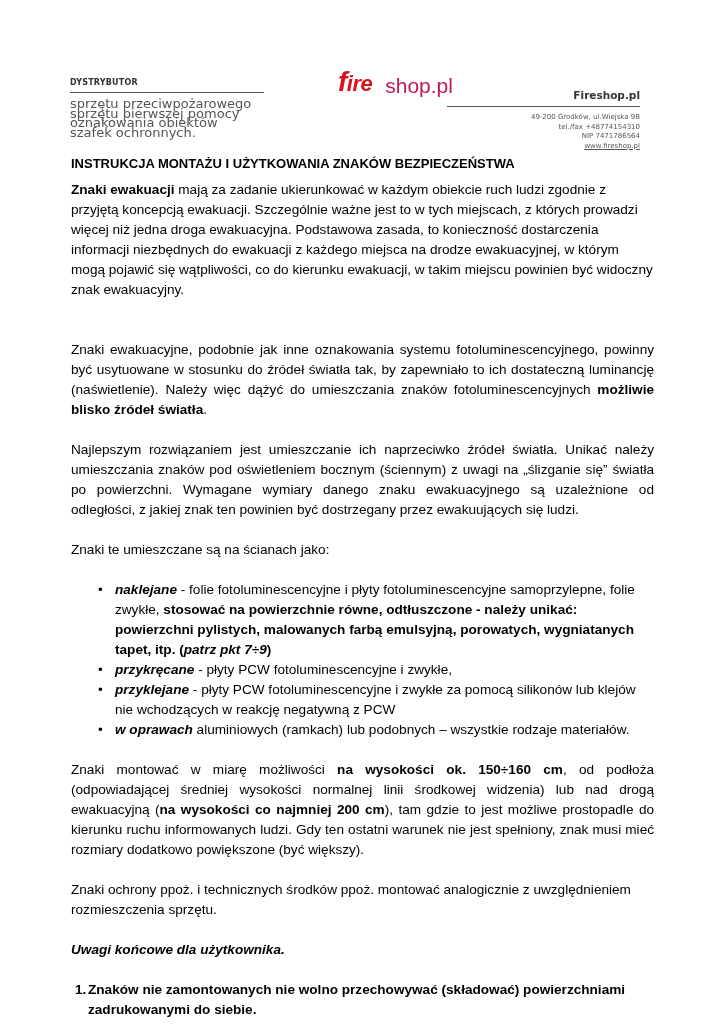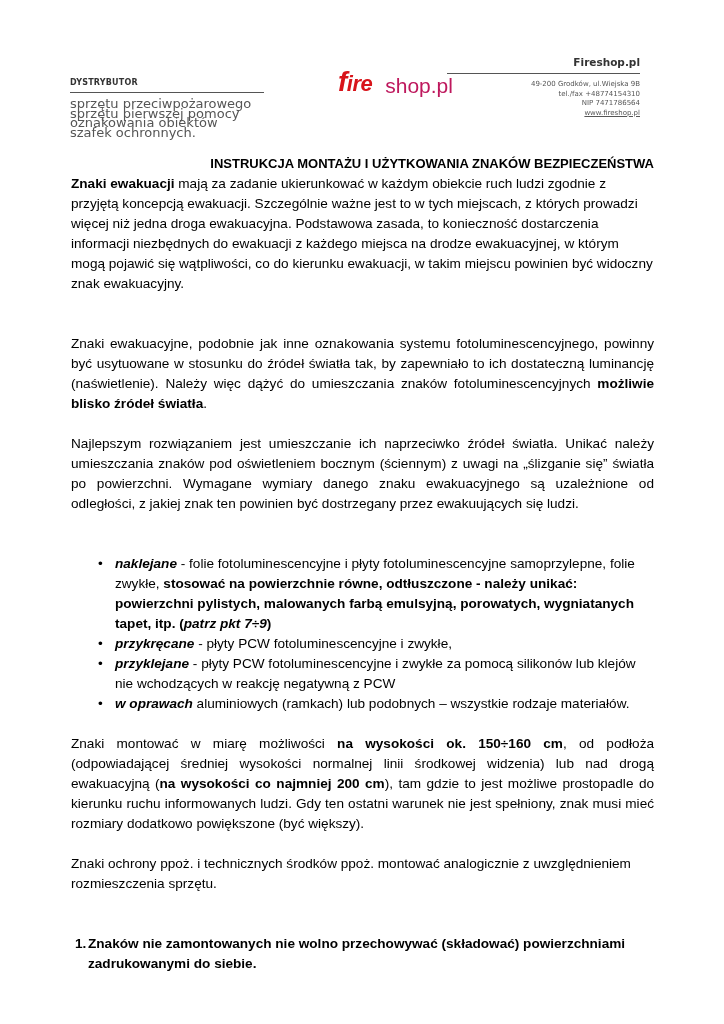--- a/index.html
+++ b/index.html
@@ -1,31 +1,31 @@
 <!DOCTYPE html>
 <html><head>
 <meta charset="utf-8">
 <style>
   html, body { margin: 0; padding: 0; background: #ffffff; }
   body { width: 724px; height: 1024px; position: relative; overflow: hidden; font-family: "Liberation Sans", sans-serif; color: #000; }
   .hdr-left { position: absolute; left: 70px; top: 78px; width: 194px; }
   .hdr-left .label { font-family: "DejaVu Sans", sans-serif; font-weight: bold; font-size: 8px; color: #333; letter-spacing: 0.2px; }
   .hdr-left .rule { height: 1px; background: #555; margin-top: 5px; margin-bottom: 6px; }
   .hdr-left .line { font-family: "DejaVu Sans", sans-serif; font-size: 13px; line-height: 9.5px; color: #555; }
-  .hdr-right { position: absolute; left: 447px; top: 56px; width: 193px; text-align: right; }
+  .hdr-right { position: absolute; left: 447px; top: 89px; width: 193px; text-align: right; }
   .hdr-right .label { font-family: "DejaVu Sans", sans-serif; font-weight: bold; font-size: 10.5px; color: #333; }
   .hdr-right .rule { height: 1px; background: #555; margin-top: 5px; margin-bottom: 6px; }
   .hdr-right .line { font-family: "DejaVu Sans", sans-serif; font-size: 7px; line-height: 9.5px; color: #555; }
   .hdr-right .www { text-decoration: underline; }
   .logo { position: absolute; left: 310px; top: 66px; height: 32px; display: flex; align-items: flex-end; }
   .logo .fire { font-family: "Liberation Sans", sans-serif; font-weight: bold; font-size: 22px; color: #d8141a; font-style: italic; letter-spacing: -0.5px; margin-left: 28px; }
   .logo .fire .bigF { font-size: 28px; }
   .logo .shop { font-family: "Liberation Sans", sans-serif; font-size: 21px; color: #be185d; margin-left: 13px; }
   .content { position: absolute; left: 71px; top: 154px; width: 583px; font-family: "Liberation Sans", sans-serif; font-size: 13.6px; line-height: 20px; }
-  .title { text-align: right; font-weight: bold; font-size: 13px; }
+  .title { text-align: left; font-weight: bold; font-size: 13px; margin-bottom: 6px; }
   p { margin: 0; }
   .gap { height: 20px; }
   .justify { text-align: justify; }
   ul.bul { list-style: none; margin: 0; padding: 0; margin-left: 27px; }
   ul.bul li { position: relative; padding-left: 17px; }
   ul.bul li .dot { position: absolute; left: 0; top: 0; }
   ol.num { list-style: none; margin: 0; padding: 0; margin-left: 4px; }
   ol.num li { position: relative; padding-left: 13px; font-weight: bold; }
   ol.num li .n { position: absolute; left: 0; top: 0; }
   b { font-weight: bold; }
@@ -64,34 +64,36 @@
 
   <div class="gap"></div>
 
   <div class="gap"></div>
   <p class="justify"><span>Znaki ewakuacyjne, podobnie jak inne oznakowania systemu fotoluminescencyjnego, powinny być usytuowane w stosunku do źródeł światła tak, by zapewniało to ich dostateczną luminancję (naświetlenie). Należy więc dążyć do umieszczania znaków fotoluminescencyjnych </span><b>możliwie blisko źródeł światła</b><span>.</span></p>
 
   <div class="gap"></div>
   <p class="justify">Najlepszym rozwiązaniem jest umieszczanie ich naprzeciwko źródeł światła. Unikać należy umieszczania znaków pod oświetleniem bocznym (ściennym) z uwagi na „ślizganie się” światła po powierzchni. Wymagane wymiary danego znaku ewakuacyjnego są uzależnione od odległości, z jakiej znak ten powinien być dostrzegany przez ewakuujących się ludzi.</p>
 
   <div class="gap"></div>
+  <p>Znaki te umieszczane są na ścianach jako:</p>
 
   <div class="gap"></div>
   <ul class="bul">
     <li><span class="dot">•</span><b><i>naklejane</i></b><span> - folie fotoluminescencyjne i płyty fotoluminescencyjne samoprzylepne, folie zwykłe, </span><b>stosować na powierzchnie równe, odtłuszczone - należy unikać: powierzchni pylistych, malowanych farbą emulsyjną, porowatych, wygniatanych tapet, itp. (</b><b><i>patrz pkt 7÷9</i></b><b>)</b></li>
     <li><span class="dot">•</span><b><i>przykręcane</i></b><span> - płyty PCW fotoluminescencyjne i zwykłe,</span></li>
     <li><span class="dot">•</span><b><i>przyklejane</i></b><span> - płyty PCW fotoluminescencyjne i zwykłe za pomocą silikonów lub klejów nie wchodzących w reakcję negatywną z PCW</span></li>
     <li><span class="dot">•</span><b><i>w oprawach</i></b><span> aluminiowych (ramkach) lub podobnych – wszystkie rodzaje materiałów.</span></li>
   </ul>
 
   <div class="gap"></div>
   <p class="justify"><span>Znaki montować w miarę możliwości </span><b>na wysokości ok. 150÷160 cm</b><span>, od podłoża (odpowiadającej średniej wysokości normalnej linii środkowej widzenia) lub nad drogą ewakuacyjną (</span><b>na wysokości co najmniej 200 cm</b><span>), tam gdzie to jest możliwe prostopadle do kierunku ruchu informowanych ludzi. Gdy ten ostatni warunek nie jest spełniony, znak musi mieć rozmiary dodatkowo powiększone (być większy).</span></p>
 
   <div class="gap"></div>
   <p>Znaki ochrony ppoż. i technicznych środków ppoż. montować analogicznie z uwzględnieniem rozmieszczenia sprzętu.</p>
 
   <div class="gap"></div>
+  <p><b><i>Uwagi końcowe dla użytkownika.</i></b></p>
 
   <div class="gap"></div>
   <ol class="num">
     <li><span class="n">1.</span><span>Znaków nie zamontowanych nie wolno przechowywać (składować) powierzchniami zadrukowanymi do siebie.</span></li>
   </ol>
 </div>
 
 </body></html>

